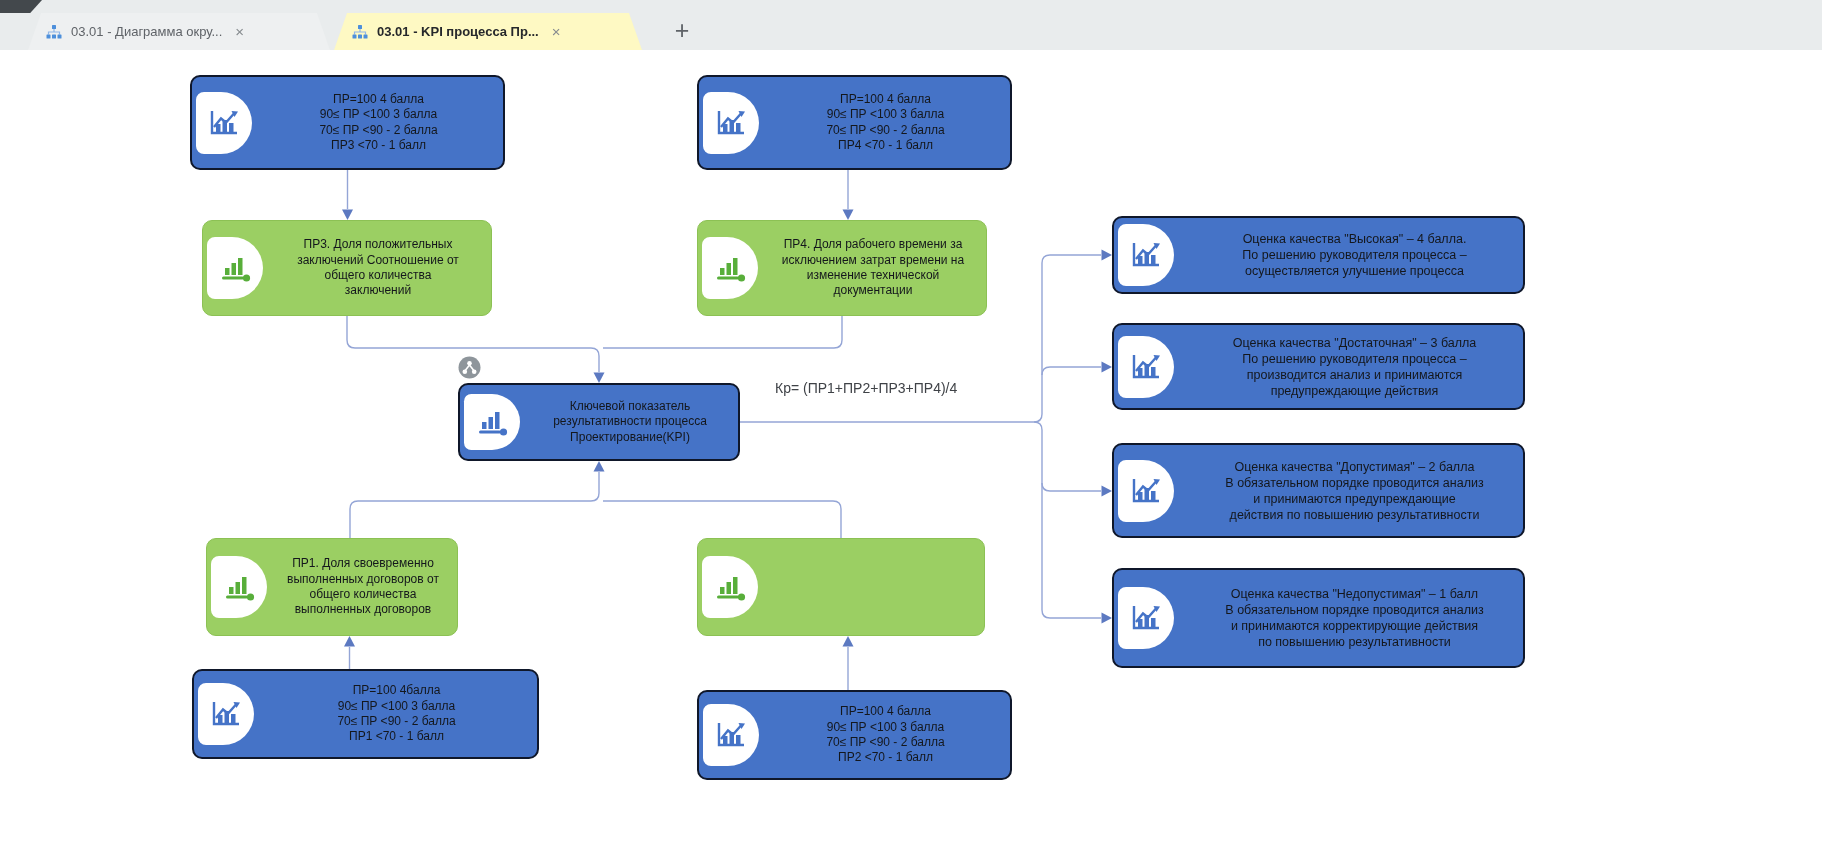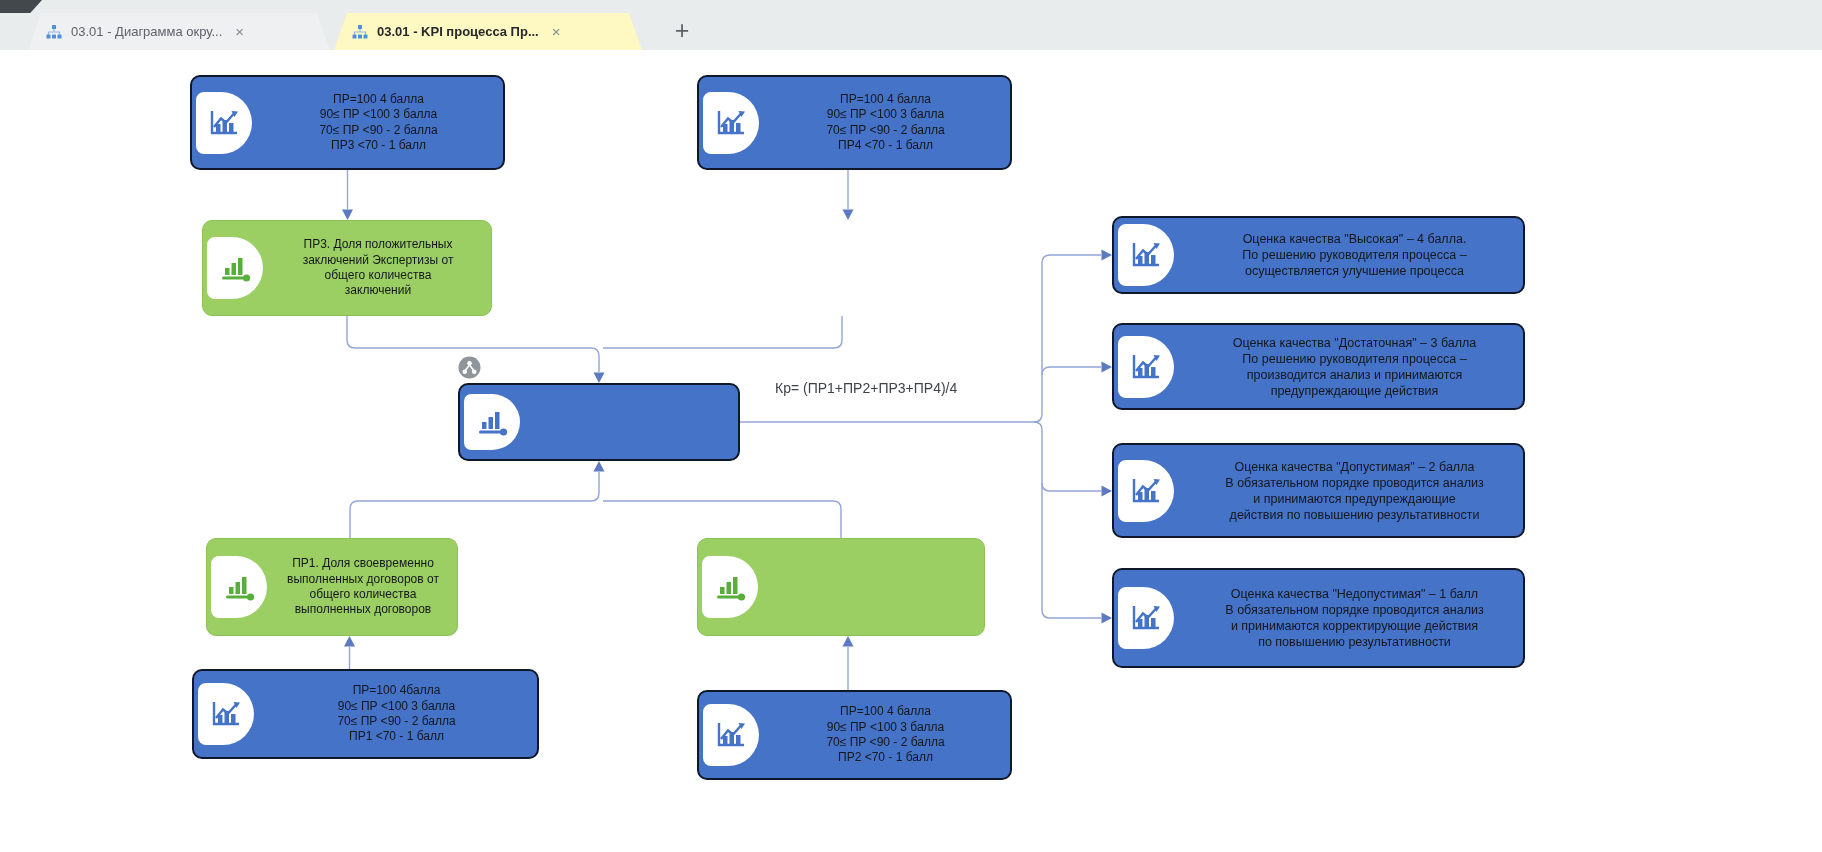--- a/index.html
+++ b/index.html
@@ -141,36 +141,54 @@
     <div class="dshape">
       <svg width="34" height="30" viewBox="0 0 34 30">
         <rect x="4" y="23.5" width="22" height="3" rx="1.5" fill="#58ae3a"></rect>
         <circle cx="28.5" cy="25" r="3.6" fill="#58ae3a"></circle>
         <rect x="7" y="15" width="4.5" height="7" fill="#58ae3a"></rect>
         <rect x="13.5" y="10" width="4.5" height="12" fill="#58ae3a"></rect>
         <rect x="20" y="5" width="4.5" height="17" fill="#58ae3a"></rect>
       </svg>
     </div>
     <div class="node-text">ПР3. Доля положительных
-заключений Экспертизы от
+заключений Соотношение от
 общего количества
 заключений</div>
   </div>
 
+  <div class="node green" style="left:697px;top:220px;width:290px;height:96px">
+    <div class="dshape">
+      <svg width="34" height="30" viewBox="0 0 34 30">
+        <rect x="4" y="23.5" width="22" height="3" rx="1.5" fill="#58ae3a"></rect>
+        <circle cx="28.5" cy="25" r="3.6" fill="#58ae3a"></circle>
+        <rect x="7" y="15" width="4.5" height="7" fill="#58ae3a"></rect>
+        <rect x="13.5" y="10" width="4.5" height="12" fill="#58ae3a"></rect>
+        <rect x="20" y="5" width="4.5" height="17" fill="#58ae3a"></rect>
+      </svg>
+    </div>
+    <div class="node-text">ПР4. Доля рабочего времени за
+исключением затрат времени на
+изменение технической
+документации</div>
+  </div>
 
   <div class="node blue" style="left:458px;top:383px;width:282px;height:78px">
     <div class="dshape" style="height:56px">
       <svg width="34" height="30" viewBox="0 0 34 30">
         <rect x="4" y="23.5" width="22" height="3" rx="1.5" fill="#4573c7"></rect>
         <circle cx="28.5" cy="25" r="3.6" fill="#4573c7"></circle>
         <rect x="7" y="15" width="4.5" height="7" fill="#4573c7"></rect>
         <rect x="13.5" y="10" width="4.5" height="12" fill="#4573c7"></rect>
         <rect x="20" y="5" width="4.5" height="17" fill="#4573c7"></rect>
       </svg>
     </div>
+    <div class="node-text">Ключевой показатель
+результативности процесса
+Проектирование(KPI)</div>
   </div>
 
   <div class="badge" style="left:458px;top:356px">
     <svg width="23" height="23" viewBox="0 0 23 23">
       <circle cx="11.5" cy="11.5" r="11" fill="#8e959b"></circle>
       <path d="M11.5,9 L7.2,14.5 M11.5,9 L15.8,14.5" stroke="#fff" stroke-width="1.6" fill="none"></path>
       <circle cx="11.5" cy="7.3" r="2.3" fill="#fff"></circle>
       <circle cx="6.8" cy="15.7" r="2.3" fill="#fff"></circle>
       <circle cx="16.2" cy="15.7" r="2.3" fill="#fff"></circle>
     </svg>

